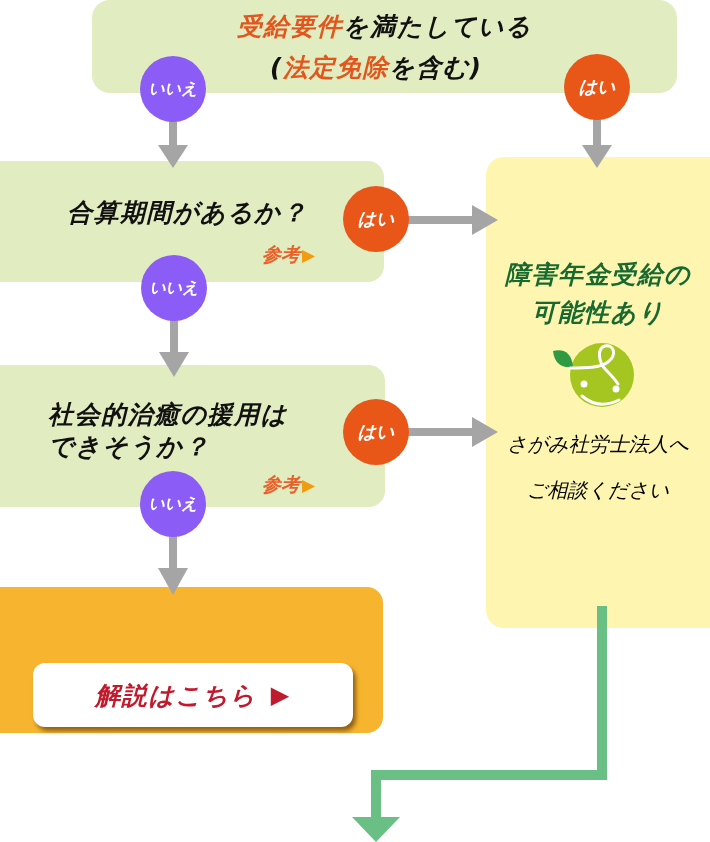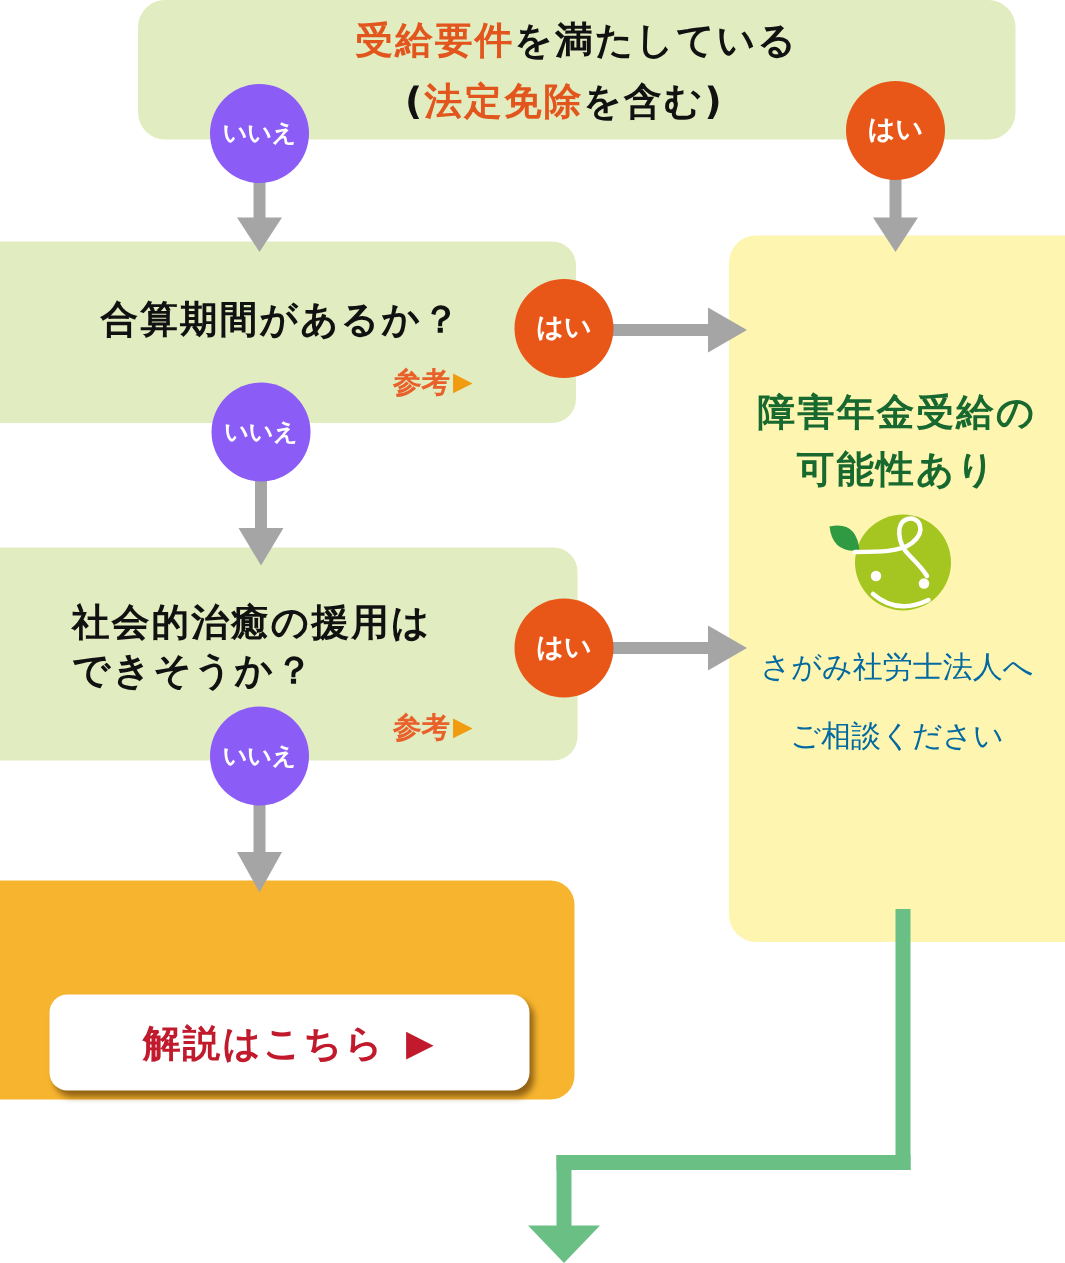--- a/index.html
+++ b/index.html
@@ -1,20 +1,21 @@
 <!DOCTYPE html>
 <html><head>
   <meta charset="utf-8">
   <style>
     html, body { margin: 0; padding: 0; background: #ffffff; }
     body { width: 710px; height: 842px; overflow: hidden; }
     #canvas {
       position: relative; width: 710px; height: 842px;
       font-family: "DejaVu Sans", "Liberation Sans", sans-serif;
       color: #111111;
+      font-style: italic;
     }
     .box { position: absolute; }
     .box-light { background: #e2ecc1; }
     .box-start { left: 92px; top: 0; width: 585px; height: 93px; border-radius: 0 0 18px 18px; border-top-left-radius: 18px; border-top-right-radius: 18px; }
     .box-q1 { left: 0; top: 161px; width: 384px; height: 121px; border-radius: 0 16px 16px 0; }
     .box-q2 { left: 0; top: 365px; width: 385px; height: 142px; border-radius: 0 16px 16px 0; }
     .box-neg { left: 0; top: 587px; width: 383px; height: 146px; border-radius: 0 16px 16px 0; background: #f7b52f; }
     .box-pos { left: 486px; top: 157px; width: 224px; height: 471px; border-radius: 18px 0 0 18px; background: #fef6b0; }
 
     .txt { position: absolute; white-space: nowrap; font-weight: bold; line-height: 1; }
@@ -40,21 +41,21 @@
       display: flex; align-items: center; justify-content: center;
       color: #c01a2c; font-size: 25px; font-weight: bold; letter-spacing: 1.5px;
       cursor: pointer;
       margin-top: 16px;
     }
     .neg-button .tri { margin-left: 14px; font-size: 24px; }
 
     .pos-l1, .pos-l2 { left: 486px; width: 224px; text-align: center; color: #17692f; font-size: 25px; letter-spacing: 1.5px; }
     .pos-l1 { top: 262px; }
     .pos-l2 { top: 300px; }
-    .contact-l1, .contact-l2 { position: absolute; left: 486px; width: 224px; text-align: center; color: #0369a1; font-size: 20px; font-weight: normal; white-space: nowrap; line-height: 1; }
+    .contact-l1, .contact-l2 { position: absolute; left: 486px; width: 224px; text-align: center; color: #000000; font-size: 20px; font-weight: normal; white-space: nowrap; line-height: 1; }
     .contact-l1 { top: 434px; }
     .contact-l2 { top: 480px; }
 
     .overlay { position: absolute; left: 0; top: 0; width: 710px; height: 842px; }
     .logo { position: absolute; left: 550px; top: 335px; width: 90px; height: 80px; }
 
     .circle {
       position: absolute; width: 66px; height: 66px; border-radius: 50%;
       display: flex; align-items: center; justify-content: center;
       color: #ffffff; font-weight: bold; line-height: 1;

